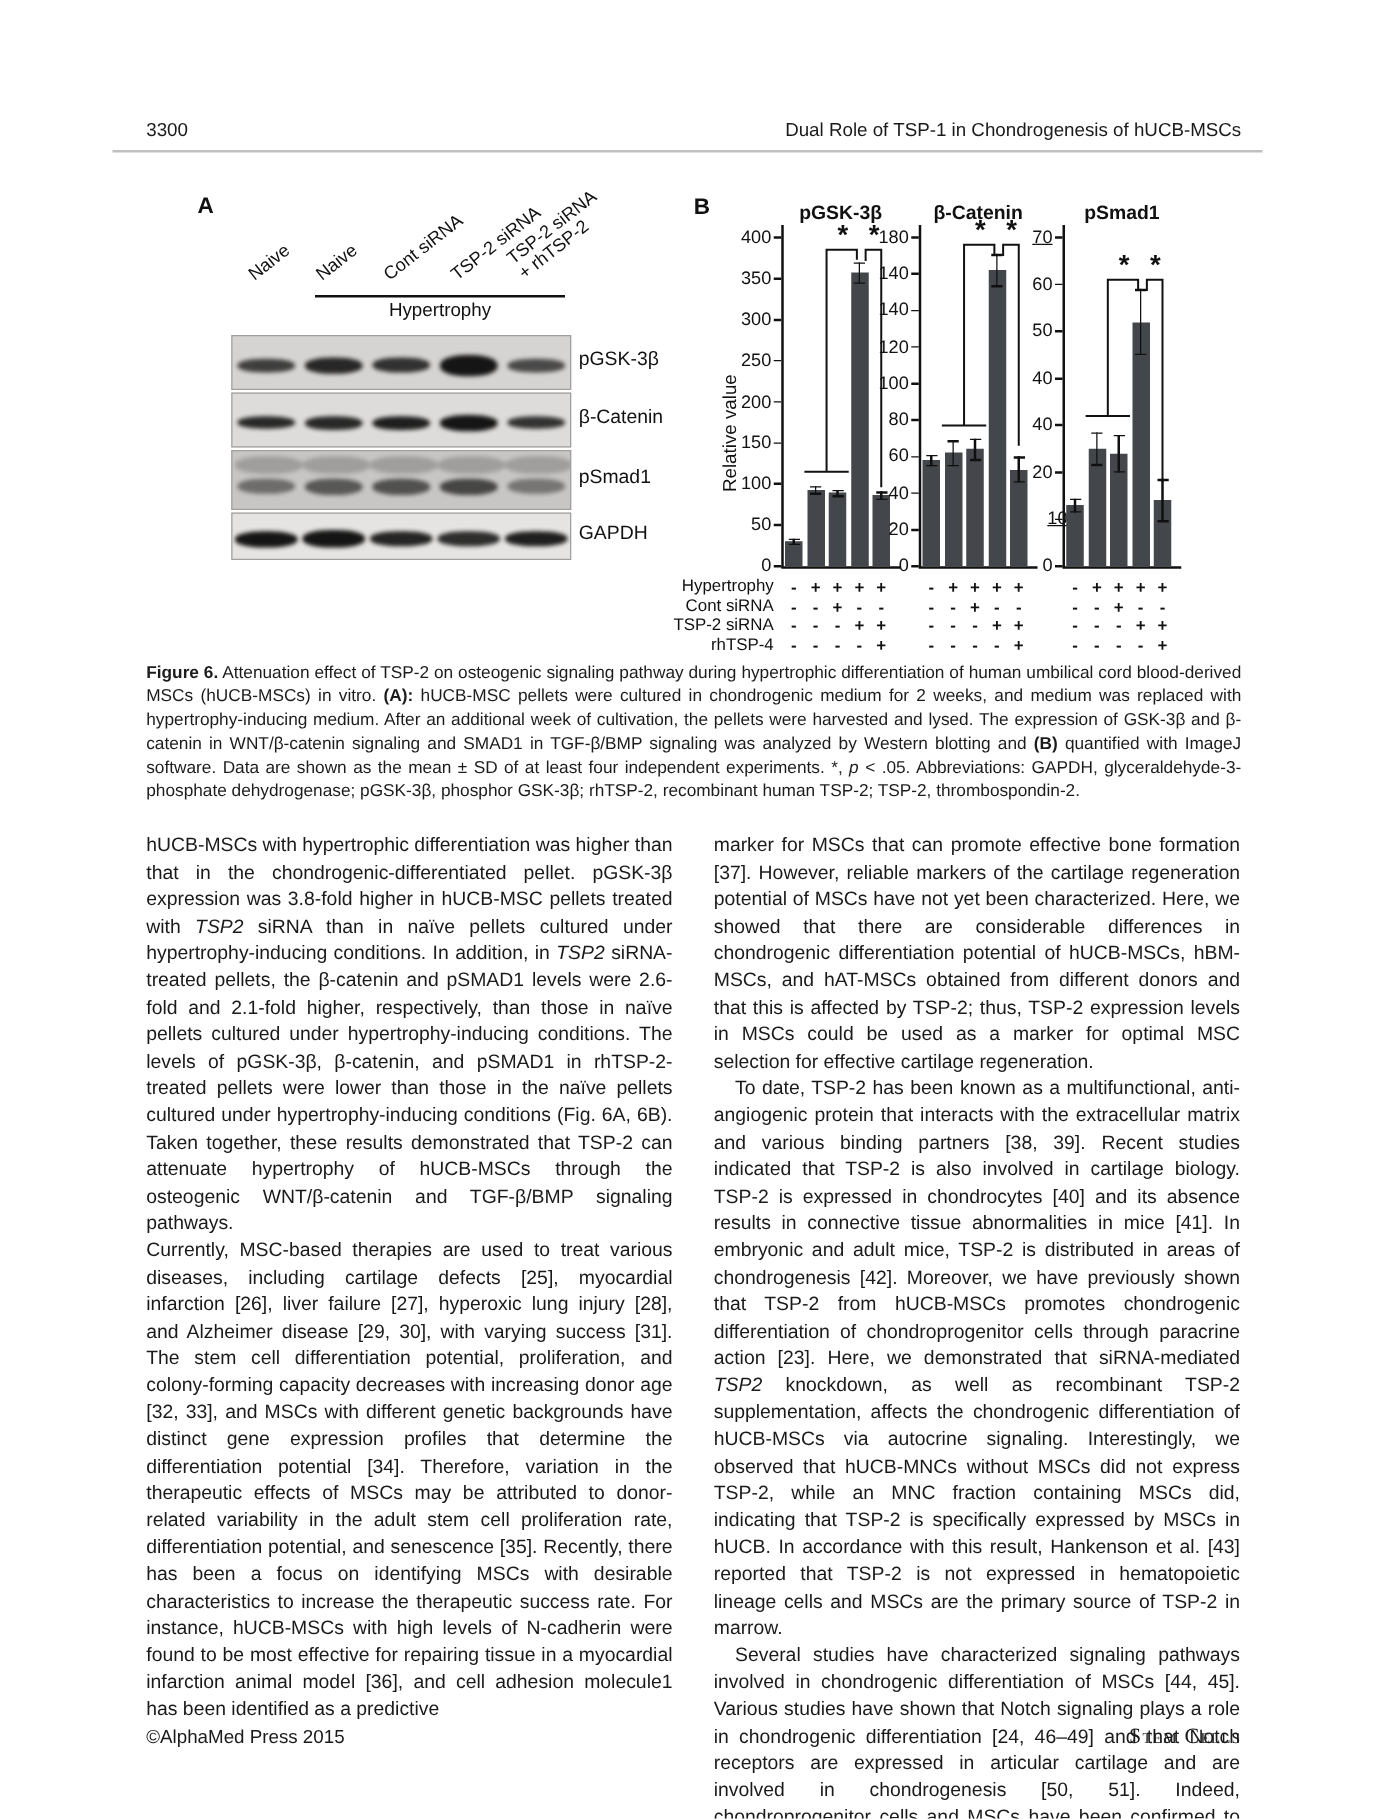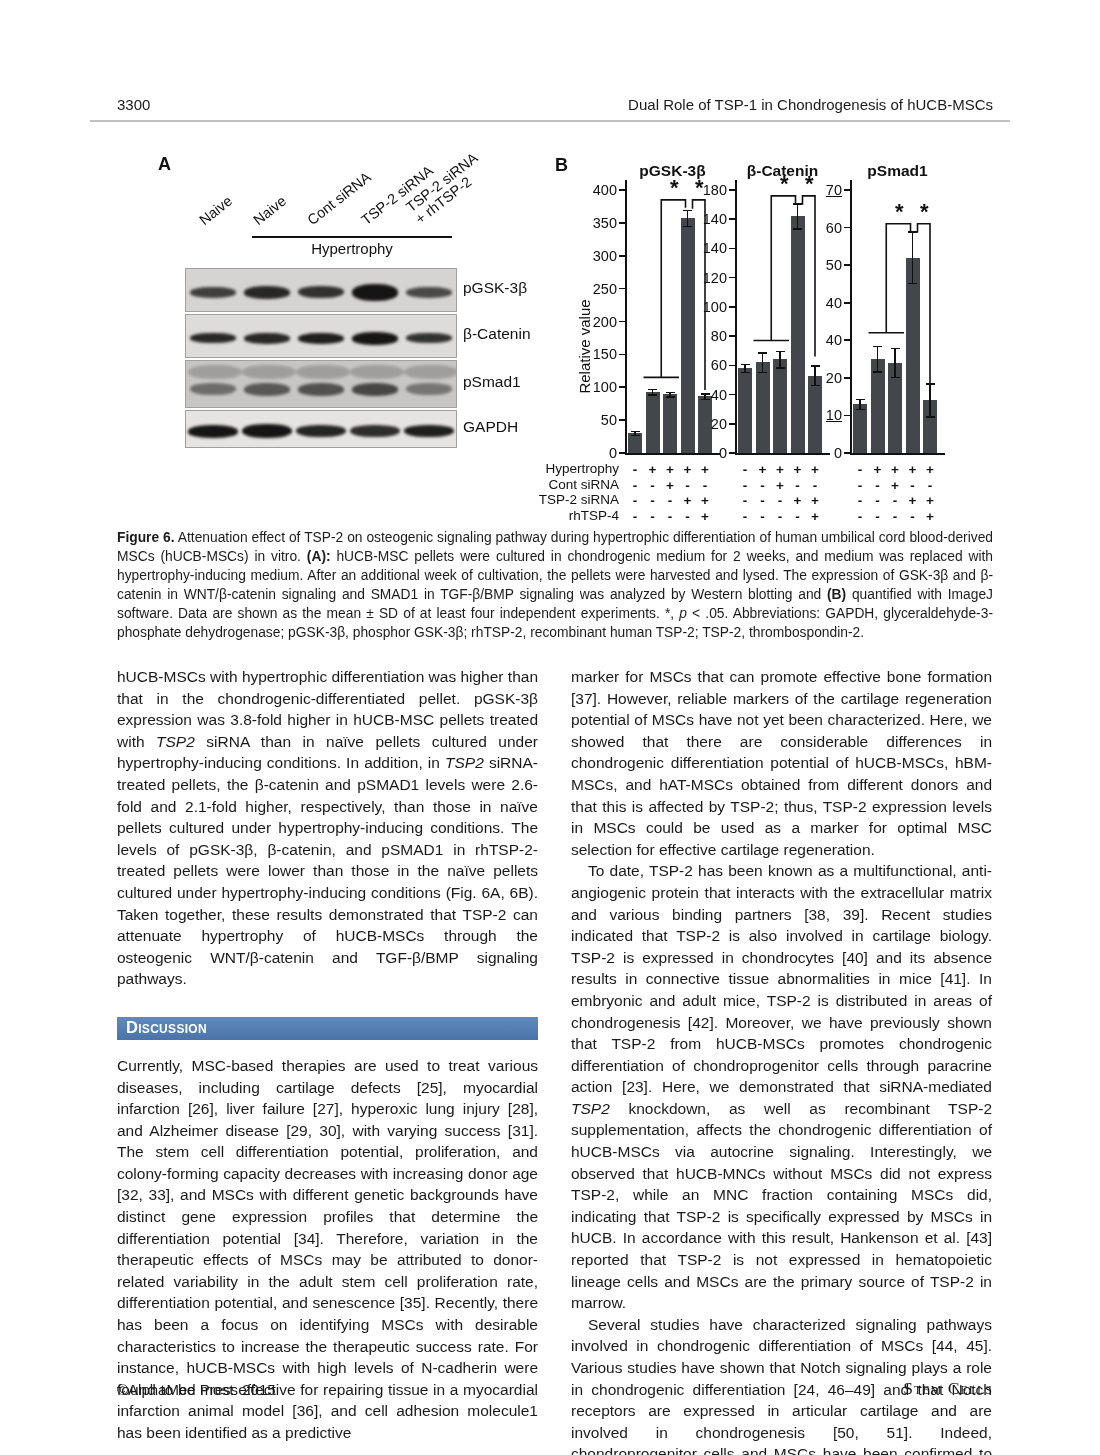--- a/index.html
+++ b/index.html
@@ -259,21 +259,21 @@
       <span class="msign" style="left: 209.5px; width: 16px; top: 358.5px;">-</span>
       <span class="msign" style="left: 227px; width: 16px; top: 358.5px;">-</span>
       <span class="msign" style="left: 244.5px; width: 16px; top: 358.5px;">-</span>
       <span class="msign" style="left: 262px; width: 16px; top: 358.5px;">+</span>
       <div class="ctitle" style="left: 293px; width: 119px;">pSmad1</div>
       <div class="axis" style="left: 305px; top: 30px; width: 1.6px; height: 274px;"></div>
       <div class="axis" style="left: 305px; top: 303px; width: 95px; height: 1.6px;"></div>
       <div class="axis" style="left: 299px; top: 302.2px; width: 6px; height: 1.6px;"></div>
       <div class="tickl" style="left: 256px; width: 41px; top: 295px;">0</div>
       <div class="axis" style="left: 299px; top: 264.629px; width: 6px; height: 1.6px;"></div>
-      <div class="tickl" style="left: 256px; width: 41px; top: 257.429px; text-decoration: underline;">10</div>
+      <div class="tickl" style="left: 268px; width: 41px; top: 257.429px; text-decoration: underline;">10</div>
       <div class="axis" style="left: 299px; top: 227.057px; width: 6px; height: 1.6px;"></div>
       <div class="tickl" style="left: 256px; width: 41px; top: 219.857px;">20</div>
       <div class="axis" style="left: 299px; top: 189.486px; width: 6px; height: 1.6px;"></div>
       <div class="tickl" style="left: 256px; width: 41px; top: 182.286px;">40</div>
       <div class="axis" style="left: 299px; top: 151.914px; width: 6px; height: 1.6px;"></div>
       <div class="tickl" style="left: 256px; width: 41px; top: 144.714px;">40</div>
       <div class="axis" style="left: 299px; top: 114.343px; width: 6px; height: 1.6px;"></div>
       <div class="tickl" style="left: 256px; width: 41px; top: 107.143px;">50</div>
       <div class="axis" style="left: 299px; top: 76.7714px; width: 6px; height: 1.6px;"></div>
       <div class="tickl" style="left: 256px; width: 41px; top: 69.5714px;">60</div>
@@ -330,21 +330,20 @@
       <div class="mrow-label" style="left: -18px; width: 92px; top: 326.5px;">Cont siRNA</div>
       <div class="mrow-label" style="left: -18px; width: 92px; top: 342px;">TSP-2 siRNA</div>
       <div class="mrow-label" style="left: -18px; width: 92px; top: 357.5px;">rhTSP-4</div>
     </section>
 
   <div class="caption" id="caption"><span class="b">Figure 6.</span><span>  Attenuation effect of TSP-2 on osteogenic signaling pathway during hypertrophic differentiation of human umbilical cord blood-derived MSCs (hUCB-MSCs) in vitro. </span><span class="b">(A):</span><span> hUCB-MSC pellets were cultured in chondrogenic medium for 2 weeks, and medium was replaced with hypertrophy-inducing medium. After an additional week of cultivation, the pellets were harvested and lysed. The expression of GSK-3β and β-catenin in WNT/β-catenin signaling and SMAD1 in TGF-β/BMP signaling was analyzed by Western blotting and </span><span class="b">(B)</span><span> quantified with ImageJ software. Data are shown as the mean ± SD of at least four independent experiments. *, </span><span style="font-style: italic;">p</span><span> &lt; .05. Abbreviations: GAPDH, glyceraldehyde-3-phosphate dehydrogenase; pGSK-3β, phosphor GSK-3β; rhTSP-2, recombinant human TSP-2; TSP-2, thrombospondin-2.</span></div>
 
   <div class="cols">
     <div class="col" id="colLeft">
         <p><span>hUCB-MSCs with hypertrophic differentiation was higher than that in the chondrogenic-differentiated pellet. pGSK-3β expression was 3.8-fold higher in hUCB-MSC pellets treated with </span><span style="font-style: italic;">TSP2</span><span> siRNA than in naïve pellets cultured under hypertrophy-inducing conditions. In addition, in </span><span style="font-style: italic;">TSP2</span><span> siRNA-treated pellets, the β-catenin and pSMAD1 levels were 2.6-fold and 2.1-fold higher, respectively, than those in naïve pellets cultured under hypertrophy-inducing conditions. The levels of pGSK-3β, β-catenin, and pSMAD1 in rhTSP-2-treated pellets were lower than those in the naïve pellets cultured under hypertrophy-inducing conditions (Fig. 6A, 6B). Taken together, these results demonstrated that TSP-2 can attenuate hypertrophy of hUCB-MSCs through the osteogenic WNT/β-catenin and TGF-β/BMP signaling pathways.</span></p>
-        <div class="dhead">Discussion</div>
         <p><span>Currently, MSC-based therapies are used to treat various diseases, including cartilage defects [25], myocardial infarction [26], liver failure [27], hyperoxic lung injury [28], and Alzheimer disease [29, 30], with varying success [31]. The stem cell differentiation potential, proliferation, and colony-forming capacity decreases with increasing donor age [32, 33], and MSCs with different genetic backgrounds have distinct gene expression profiles that determine the differentiation potential [34]. Therefore, variation in the therapeutic effects of MSCs may be attributed to donor-related variability in the adult stem cell proliferation rate, differentiation potential, and senescence [35]. Recently, there has been a focus on identifying MSCs with desirable characteristics to increase the therapeutic success rate. For instance, hUCB-MSCs with high levels of N-cadherin were found to be most effective for repairing tissue in a myocardial infarction animal model [36], and cell adhesion molecule1 has been identified as a predictive</span></p>
       </div>
     <div class="col" id="colRight">
         <p><span>marker for MSCs that can promote effective bone formation [37]. However, reliable markers of the cartilage regeneration potential of MSCs have not yet been characterized. Here, we showed that there are considerable differences in chondrogenic differentiation potential of hUCB-MSCs, hBM-MSCs, and hAT-MSCs obtained from different donors and that this is affected by TSP-2; thus, TSP-2 expression levels in MSCs could be used as a marker for optimal MSC selection for effective cartilage regeneration.</span></p>
         <p class="ind"><span>To date, TSP-2 has been known as a multifunctional, anti-angiogenic protein that interacts with the extracellular matrix and various binding partners [38, 39]. Recent studies indicated that TSP-2 is also involved in cartilage biology. TSP-2 is expressed in chondrocytes [40] and its absence results in connective tissue abnormalities in mice [41]. In embryonic and adult mice, TSP-2 is distributed in areas of chondrogenesis [42]. Moreover, we have previously shown that TSP-2 from hUCB-MSCs promotes chondrogenic differentiation of chondroprogenitor cells through paracrine action [23]. Here, we demonstrated that siRNA-mediated </span><span style="font-style: italic;">TSP2</span><span> knockdown, as well as recombinant TSP-2 supplementation, affects the chondrogenic differentiation of hUCB-MSCs via autocrine signaling. Interestingly, we observed that hUCB-MNCs without MSCs did not express TSP-2, while an MNC fraction containing MSCs did, indicating that TSP-2 is specifically expressed by MSCs in hUCB. In accordance with this result, Hankenson et al. [43] reported that TSP-2 is not expressed in hematopoietic lineage cells and MSCs are the primary source of TSP-2 in marrow.</span></p>
         <p class="ind"><span>Several studies have characterized signaling pathways involved in chondrogenic differentiation of MSCs [44, 45]. Various studies have shown that Notch signaling plays a role in chondrogenic differentiation [24, 46–49] and that Notch receptors are expressed in articular cartilage and are involved in chondrogenesis [50, 51]. Indeed, chondroprogenitor cells and MSCs have been confirmed to express Notch signaling</span></p>
       </div>
   </div>
 
   <span class="footer-left">©AlphaMed Press 2015</span>

